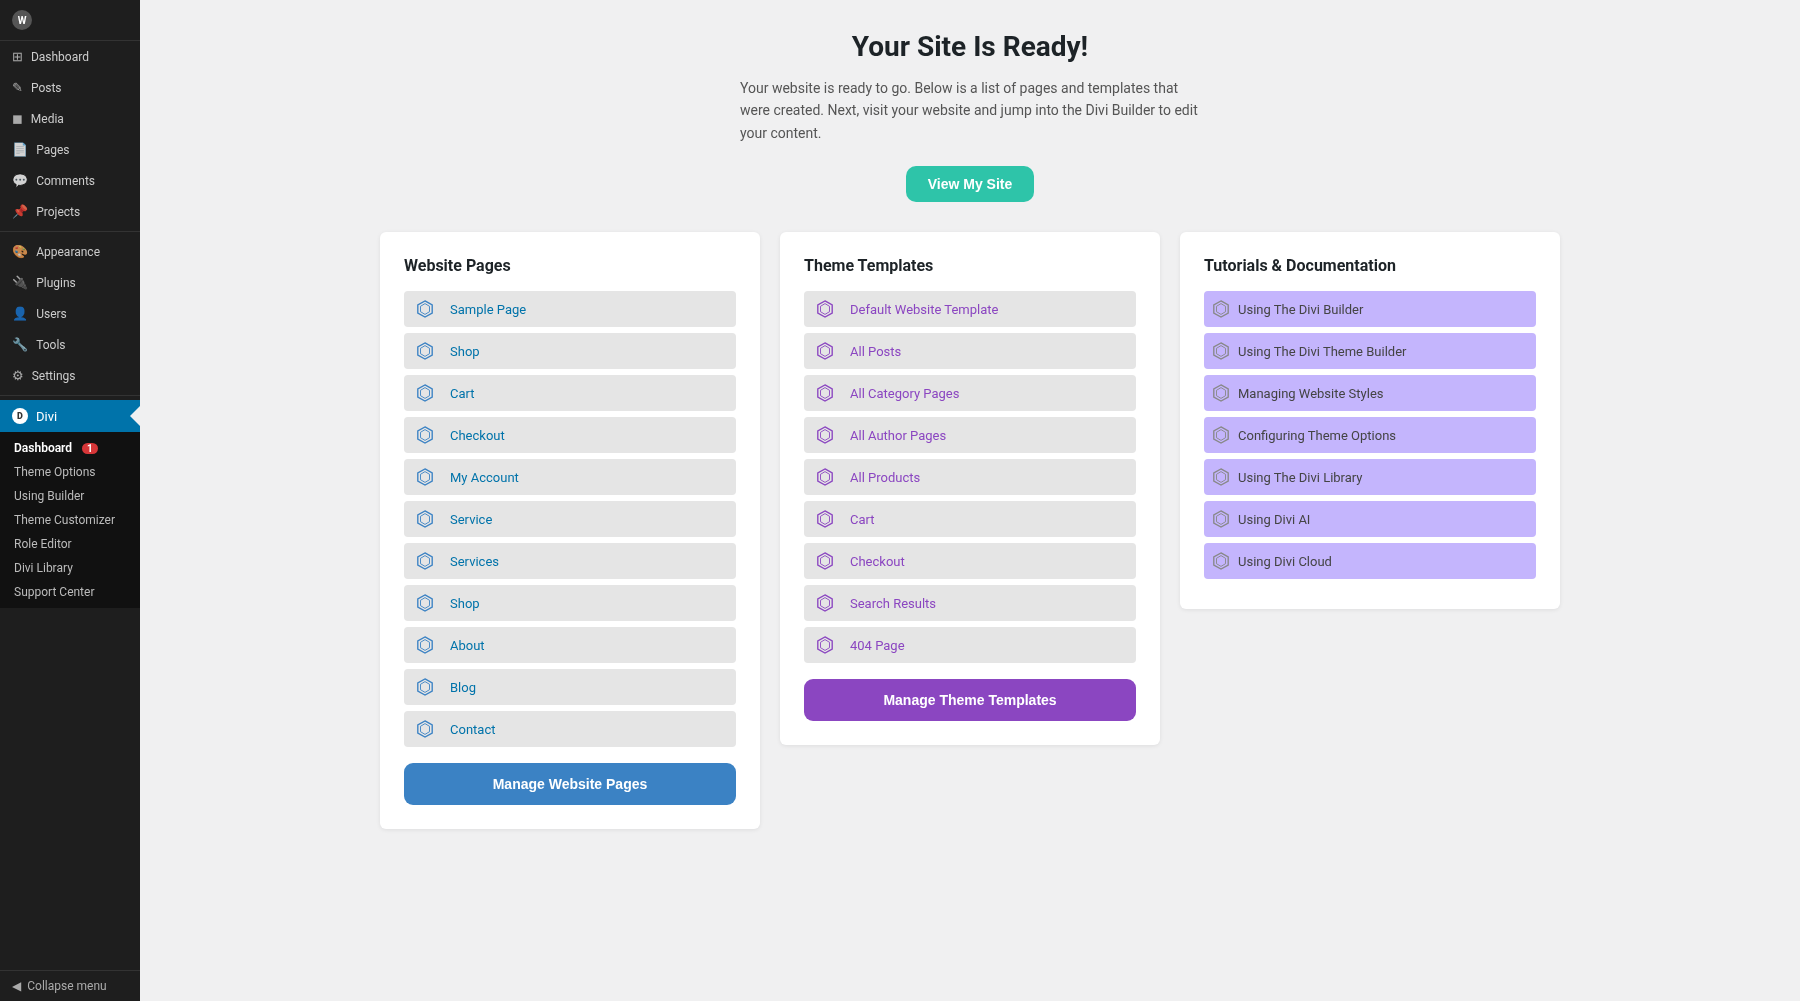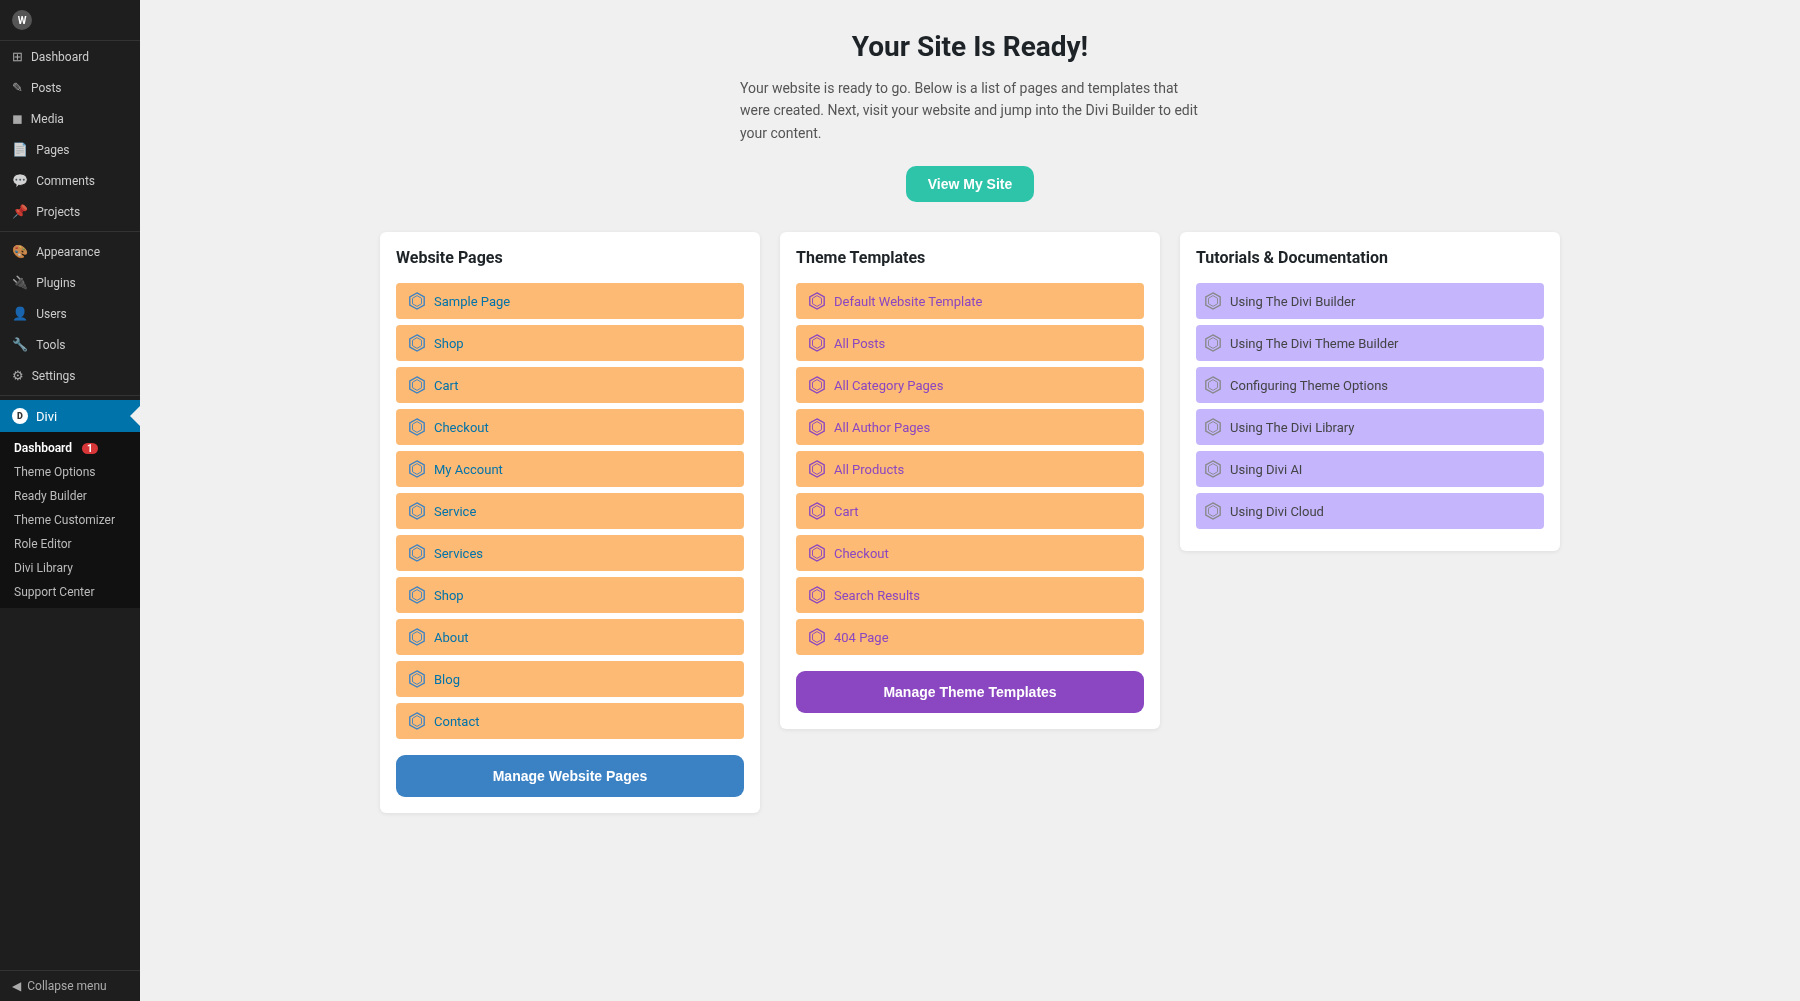--- a/index.html
+++ b/index.html
@@ -119,40 +119,40 @@
     .cards-row {
       display: flex;
       gap: 20px;
       align-items: flex-start;
       justify-content: center;
     }
 
     .card {
       background: #fff;
       border-radius: 6px;
-      padding: 16px;
+      padding: 24px;
       flex: 1;
       max-width: 380px;
       box-shadow: 0 1px 4px rgba(0,0,0,0.08);
     }
 
     .card-title {
       font-size: 16px;
       font-weight: 700;
       color: #1d2327;
       margin-bottom: 16px;
     }
 
     .list-item-row {
       display: flex;
       align-items: center;
-      gap: 8px;
+      gap: 16px;
       padding: 9px 12px;
       margin-bottom: 6px;
-      background: #fdba74;
+      background: #e5e5e5;
       border-radius: 4px;
       cursor: pointer;
       font-size: 13px;
     }
     .list-item-row a, .list-item-row .item-link {
       color: #0073aa;
       text-decoration: none;
       font-size: 13px;
     }
 
@@ -307,21 +307,21 @@
 
   <div class="divi-submenu">
     <div class="sub-item active">
       <span>Dashboard</span>
       <span class="sub-badge">1</span>
     </div>
     <div class="sub-item">
       <span>Theme Options</span>
     </div>
     <div class="sub-item">
-      <span>Ready Builder</span>
+      <span>Using Builder</span>
     </div>
     <div class="sub-item">
       <span>Theme Customizer</span>
     </div>
     <div class="sub-item">
       <span>Role Editor</span>
     </div>
     <div class="sub-item">
       <span>Divi Library</span>
     </div>
@@ -512,20 +512,27 @@
               <polygon points="10,1 18,5.5 18,14.5 10,19 2,14.5 2,5.5" fill="none" stroke="#888" stroke-width="1.5"></polygon>
               <polygon points="10,4 15,7 15,13 10,16 5,13 5,7" fill="none" stroke="#888" stroke-width="1"></polygon>
             </svg></span>
         <span>Using The Divi Theme Builder</span>
       </div>
       <div class="doc-item-row">
         <span class="doc-icon"><svg viewBox="0 0 20 20" width="18" height="18">
               <polygon points="10,1 18,5.5 18,14.5 10,19 2,14.5 2,5.5" fill="none" stroke="#888" stroke-width="1.5"></polygon>
               <polygon points="10,4 15,7 15,13 10,16 5,13 5,7" fill="none" stroke="#888" stroke-width="1"></polygon>
             </svg></span>
+        <span>Managing Website Styles</span>
+      </div>
+      <div class="doc-item-row">
+        <span class="doc-icon"><svg viewBox="0 0 20 20" width="18" height="18">
+              <polygon points="10,1 18,5.5 18,14.5 10,19 2,14.5 2,5.5" fill="none" stroke="#888" stroke-width="1.5"></polygon>
+              <polygon points="10,4 15,7 15,13 10,16 5,13 5,7" fill="none" stroke="#888" stroke-width="1"></polygon>
+            </svg></span>
         <span>Configuring Theme Options</span>
       </div>
       <div class="doc-item-row">
         <span class="doc-icon"><svg viewBox="0 0 20 20" width="18" height="18">
               <polygon points="10,1 18,5.5 18,14.5 10,19 2,14.5 2,5.5" fill="none" stroke="#888" stroke-width="1.5"></polygon>
               <polygon points="10,4 15,7 15,13 10,16 5,13 5,7" fill="none" stroke="#888" stroke-width="1"></polygon>
             </svg></span>
         <span>Using The Divi Library</span>
       </div>
       <div class="doc-item-row">

